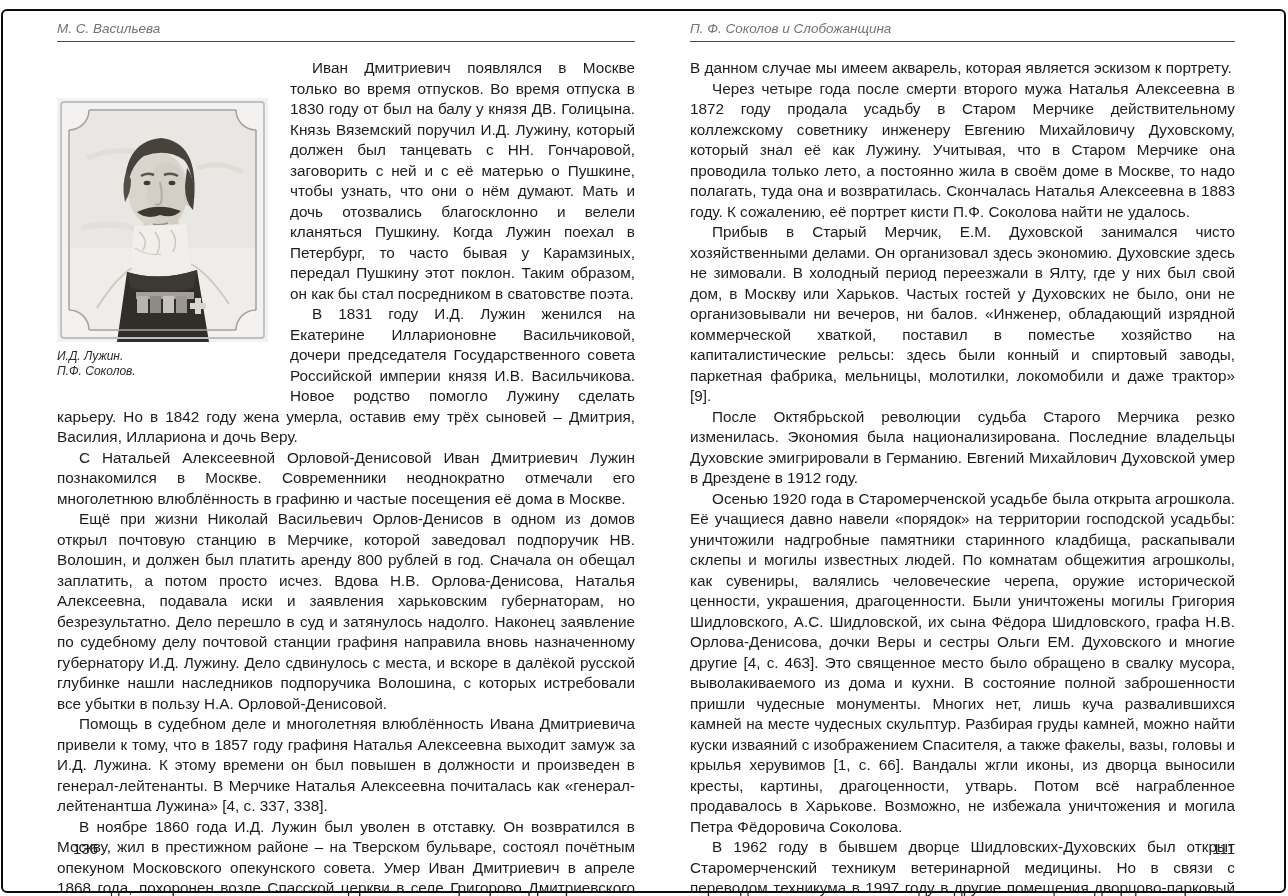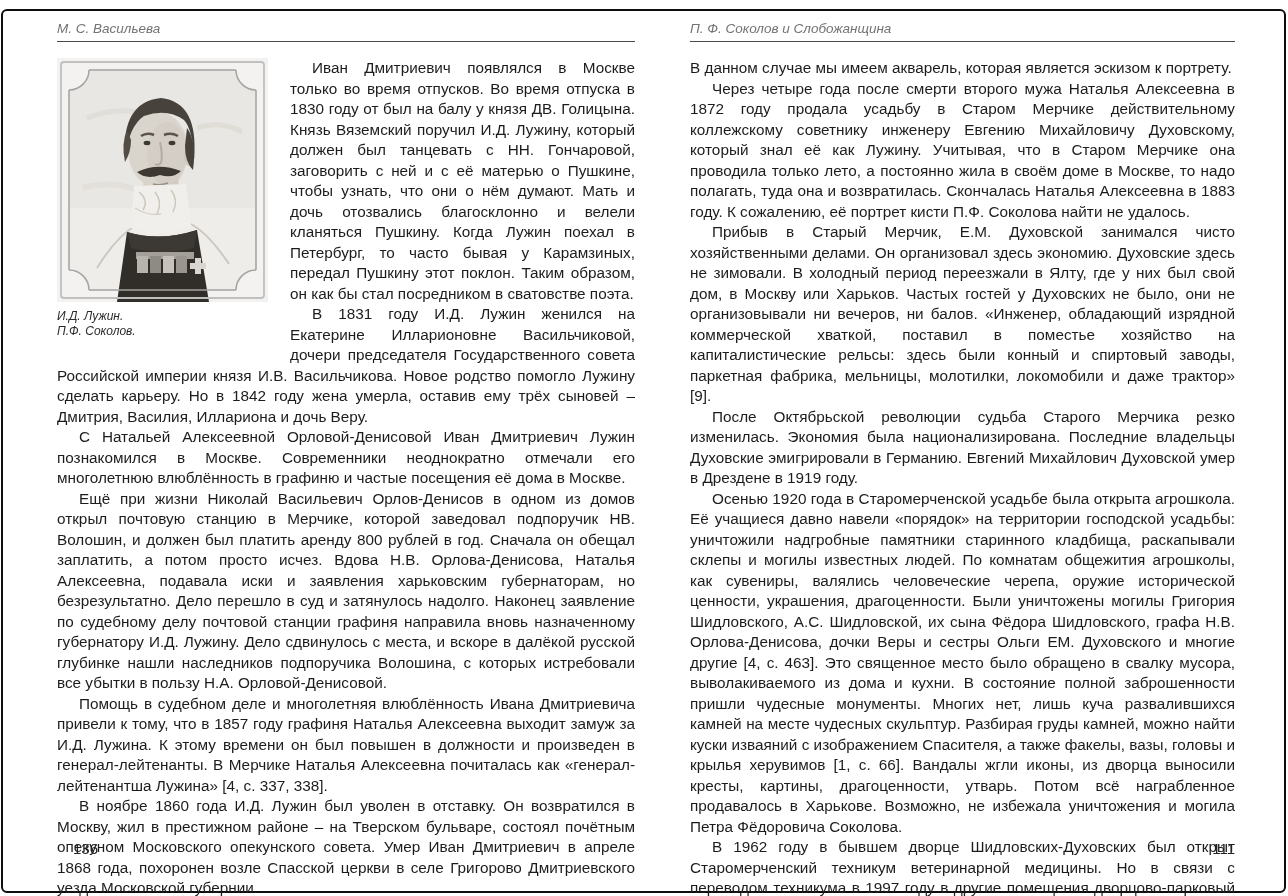--- a/index.html
+++ b/index.html
@@ -39,20 +39,21 @@
     text-align: justify;
     color: #1c1c1c;
   }
   .body-text p { text-indent: 22px; }
   .body-text p.noindent { text-indent: 0; }
   .figure {
     float: left;
     width: 211px;
     margin-right: 22px;
     margin-bottom: 8px;
+    margin-top: 40px;
   }
   .fig-frame { width: 211px; height: 244px; display: block; }
   .caption {
     margin-top: 7px;
     font-style: italic;
     font-size: 12px;
     line-height: 15px;
     color: #2b2b2b;
     text-align: left;
   }
@@ -154,19 +155,19 @@
   <div class="folio">136</div>
 </div>
 
 <div class="page page-right">
   <div class="running-head">П. Ф. Соколов и Слобожанщина</div>
   <div class="head-rule"></div>
   <div class="body-text">
     <p class="noindent">В данном случае мы имеем акварель, которая является эскизом к портрету.</p>
     <p>Через четыре года после смерти второго мужа Наталья Алексеевна в 1872 году продала усадьбу в Старом Мерчике действительному коллежскому советнику инженеру Евгению Михайловичу Духовскому, который знал её как Лужину. Учитывая, что в Старом Мерчике она проводила только лето, а постоянно жила в своём доме в Москве, то надо полагать, туда она и возвратилась. Скончалась Наталья Алексеевна в 1883 году. К сожалению, её портрет кисти П.Ф. Соколова найти не удалось.</p>
     <p>Прибыв в Старый Мерчик, Е.М. Духовской занимался чисто хозяйственными делами. Он организовал здесь экономию. Духовские здесь не зимовали. В холодный период переезжали в Ялту, где у них был свой дом, в Москву или Харьков. Частых гостей у Духовских не было, они не организовывали ни вечеров, ни балов. «Инженер, обладающий изрядной коммерческой хваткой, поставил в поместье хозяйство на капиталистические рельсы: здесь были конный и спиртовый заводы, паркетная фабрика, мельницы, молотилки, локомобили и даже трактор» [9].</p>
-    <p>После Октябрьской революции судьба Старого Мерчика резко изменилась. Экономия была национализирована. Последние владельцы Духовские эмигрировали в Германию. Евгений Михайлович Духовской умер в Дрездене в 1919 году.</p>
+    <p>После Октябрьской революции судьба Старого Мерчика резко изменилась. Экономия была национализирована. Последние владельцы Духовские эмигрировали в Германию. Евгений Михайлович Духовской умер в Дрездене в 1912 году.</p>
     <p>Осенью 1920 года в Старомерченской усадьбе была открыта агрошкола. Её учащиеся давно навели «порядок» на территории господской усадьбы: уничтожили надгробные памятники старинного кладбища, раскапывали склепы и могилы известных людей. По комнатам общежития агрошколы, как сувениры, валялись человеческие черепа, оружие исторической ценности, украшения, драгоценности. Были уничтожены могилы Григория Шидловского, А.С. Шидловской, их сына Фёдора Шидловского, графа Н.В. Орлова-Денисова, дочки Веры и сестры Ольги ЕМ. Духовского и многие другие [4, с. 463]. Это священное место было обращено в свалку мусора, выволакиваемого из дома и кухни. В состояние полной заброшенности пришли чудесные монументы. Многих нет, лишь куча развалившихся камней на месте чудесных скульптур. Разбирая груды камней, можно найти куски изваяний с изображением Спасителя, а также факелы, вазы, головы и крылья херувимов [1, с. 66]. Вандалы жгли иконы, из дворца выносили кресты, картины, драгоценности, утварь. Потом всё награбленное продавалось в Харькове. Возможно, не избежала уничтожения и могила Петра Фёдоровича Соколова.</p>
     <p>В 1962 году в бывшем дворце Шидловских-Духовских был открыт Старомерченский техникум ветеринарной медицины. Но в связи с переводом техникума в 1997 году в другие помещения дворцово-парковый ансамбль в пгт Старый Мерчик остался бесхозным.</p>
 
   </div>
   <div class="folio">111</div>
 </div>
 
 </body></html>

